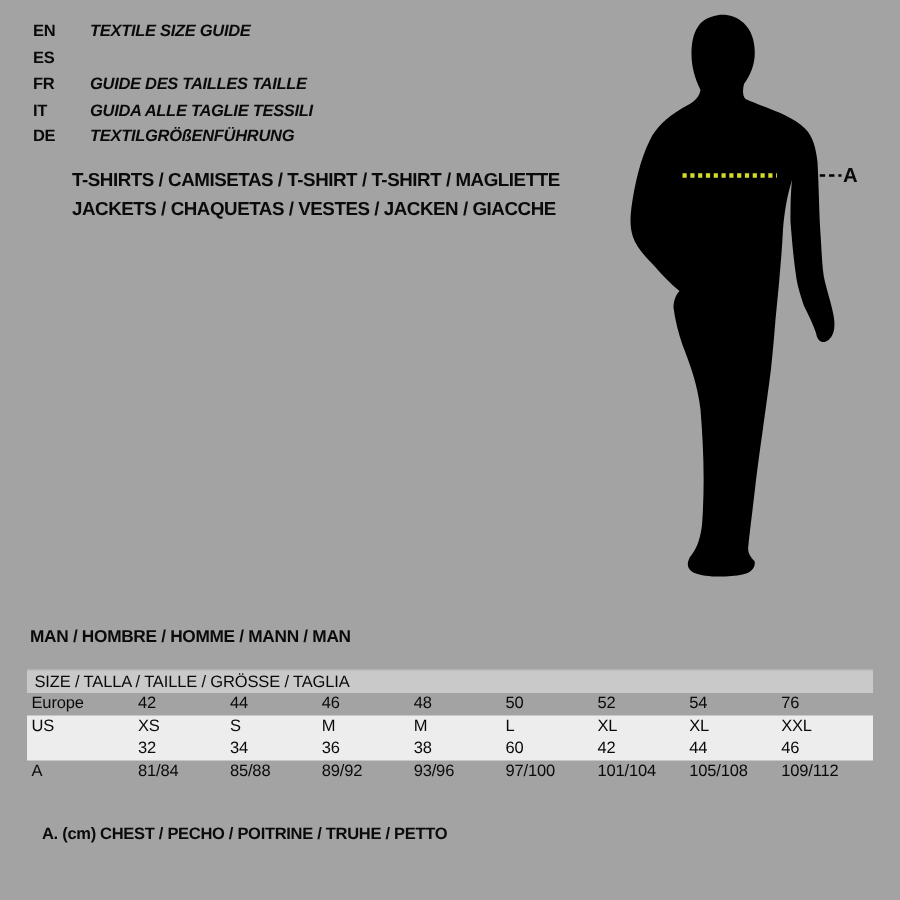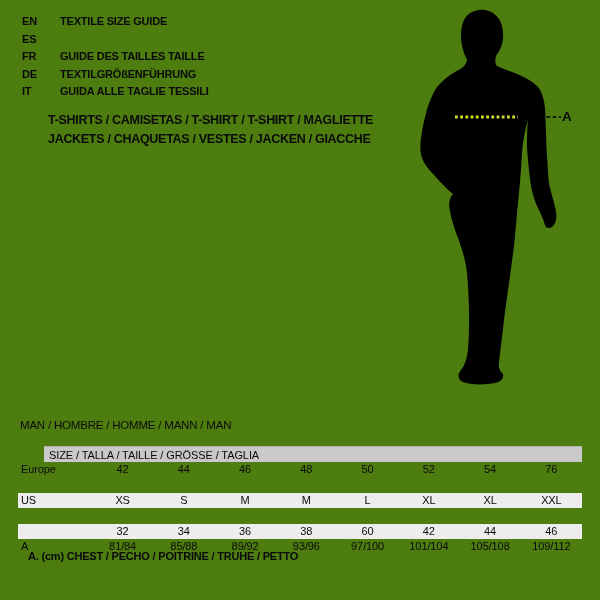--- a/index.html
+++ b/index.html
@@ -1,52 +1,51 @@
 <!DOCTYPE html>
 <html style="--text: #0a0a0a; --table_header_bg: #c9c9c9; --table_band_bg: #ededed; --silhouette: #000000; --measure_line: #d3db2b; --leader_line: #000000;"><head>
 <meta charset="utf-8">
 <style>
   html, body { margin: 0; padding: 0; background: #ffffff; }
   body {
     width: 600px; height: 600px; position: relative; overflow: hidden;
     font-family: "Liberation Sans", sans-serif;
     color: var(--text, #0a0a0a);
   }
-  .canvas { position: absolute; inset: 0; background: #4d7c0f; }
+  .canvas { position: absolute; inset: 0; background: #a3a3a3; }
 
   
   .lang-block { position: absolute; top: 13px; left: 22px; }
   .lang-row { display: flex; line-height: 17.5px; font-size: 11px; font-weight: 700; letter-spacing: -0.2px; }
   .lang-code { width: 38px; flex: 0 0 38px; }
-  .lang-label { white-space: nowrap; }
+  .lang-label { white-space: nowrap; font-style: italic; }
 
   
   .garment-block { position: absolute; top: 111px; left: 22px; margin-left: 26px; }
   .garment-line { font-size: 12.5px; font-weight: 700; line-height: 19px; letter-spacing: -0.3px; white-space: nowrap; }
 
   
   .figure-wrap { position: absolute; left: 415px; top: 8px; width: 170px; height: 380px; }
   .measure-label { position: absolute; left: 562px; top: 110px; font-size: 13.5px; font-weight: 700; line-height: 1; }
 
   
-  .man-title { position: absolute; left: 20px; top: 419px; font-size: 11.5px; font-weight: 400; letter-spacing: -0.2px; white-space: nowrap; }
+  .man-title { position: absolute; left: 20px; top: 419px; font-size: 11.5px; font-weight: 700; letter-spacing: -0.2px; white-space: nowrap; }
 
   
   .size-table { position: absolute; left: 18px; top: 446px; width: 564px; font-size: 11px; letter-spacing: -0.1px; }
   .t-header {
     height: 16px; line-height: 16px; padding-left: 5px;
     background: var(--table_header_bg, #c9c9c9);
     border-top: 1px solid #b3b3b3; box-sizing: border-box;
     white-space: nowrap;
-    margin-left: 26px;
   }
   .t-row { display: flex; height: 15px; line-height: 15.5px; }
-  .t-row.banded { background: var(--table_band_bg, #ededed); margin-top: 16px; }
+  .t-row.banded { background: var(--table_band_bg, #ededed); }
   .t-label { flex: 0 0 74px; padding-left: 3px; box-sizing: border-box; }
-  .t-cell { flex: 1 1 0; text-align: center; }
+  .t-cell { flex: 1 1 0; text-align: left; }
 
   
   .footnote { position: absolute; left: 28px; top: 550px; font-size: 11px; font-weight: 700; letter-spacing: -0.2px; white-space: nowrap; }
 </style>
 </head>
 <body>
 
 <div class="canvas">
 
   <section class="lang-block">
@@ -55,26 +54,26 @@
       <span class="lang-label">TEXTILE SIZE GUIDE</span>
     </div>
     <div class="lang-row">
       <span class="lang-code">ES</span>
     </div>
     <div class="lang-row">
       <span class="lang-code">FR</span>
       <span class="lang-label">GUIDE DES TAILLES TAILLE</span>
     </div>
     <div class="lang-row">
+      <span class="lang-code">IT</span>
+      <span class="lang-label">GUIDA ALLE TAGLIE TESSILI</span>
+    </div>
+    <div class="lang-row">
       <span class="lang-code">DE</span>
       <span class="lang-label">TEXTILGRÖßENFÜHRUNG</span>
-    </div>
-    <div class="lang-row">
-      <span class="lang-code">IT</span>
-      <span class="lang-label">GUIDA ALLE TAGLIE TESSILI</span>
     </div>
   </section>
 
   <section class="garment-block">
     <div class="garment-line">T-SHIRTS / CAMISETAS / T-SHIRT / T-SHIRT / MAGLIETTE</div>
     <div class="garment-line">JACKETS / CHAQUETAS / VESTES / JACKEN / GIACCHE</div>
   </section>
 
   <div class="figure-wrap">
     <svg viewBox="0 0 170 380" width="170" height="380">

